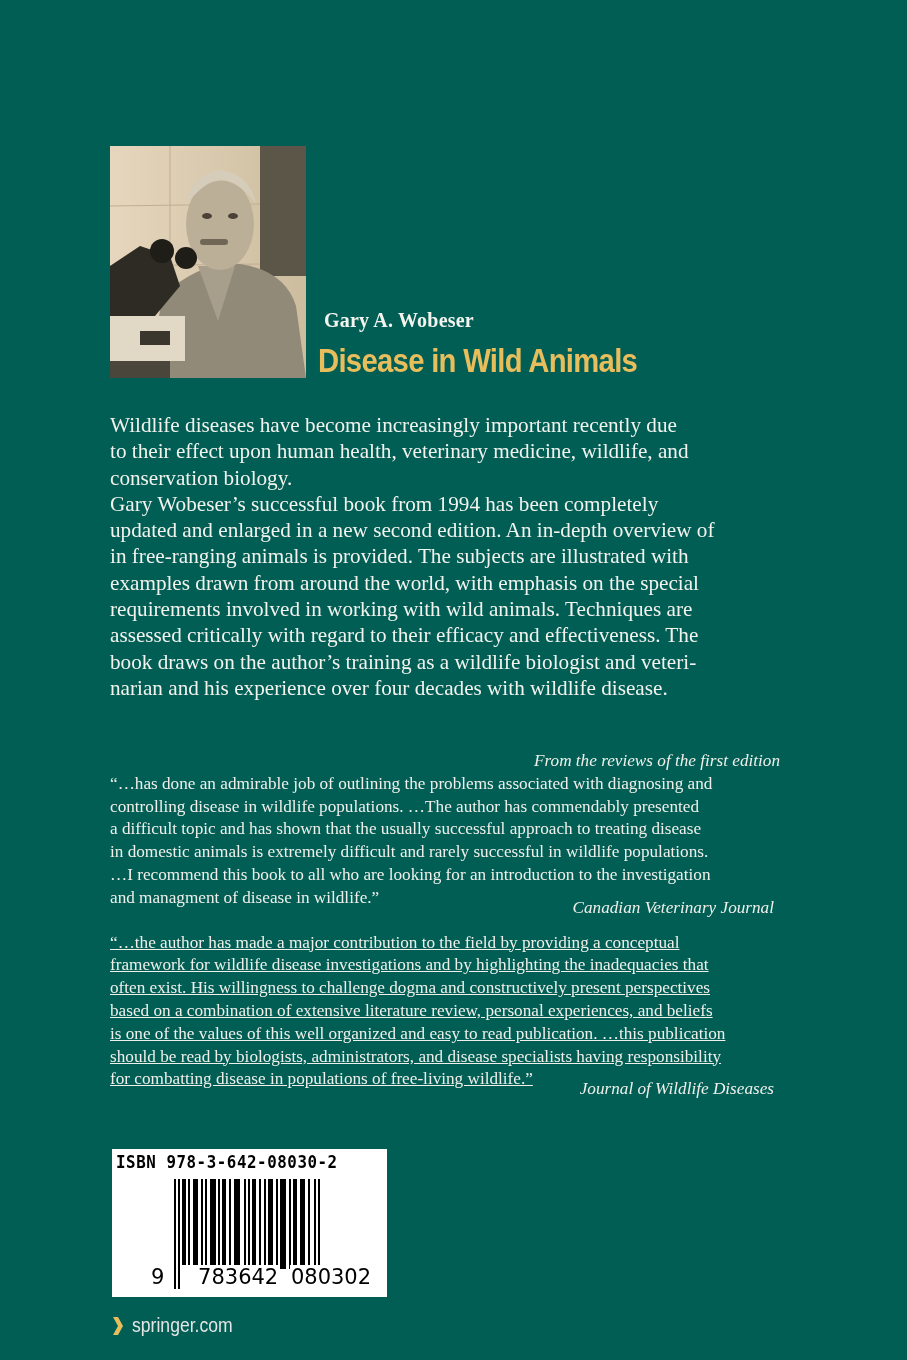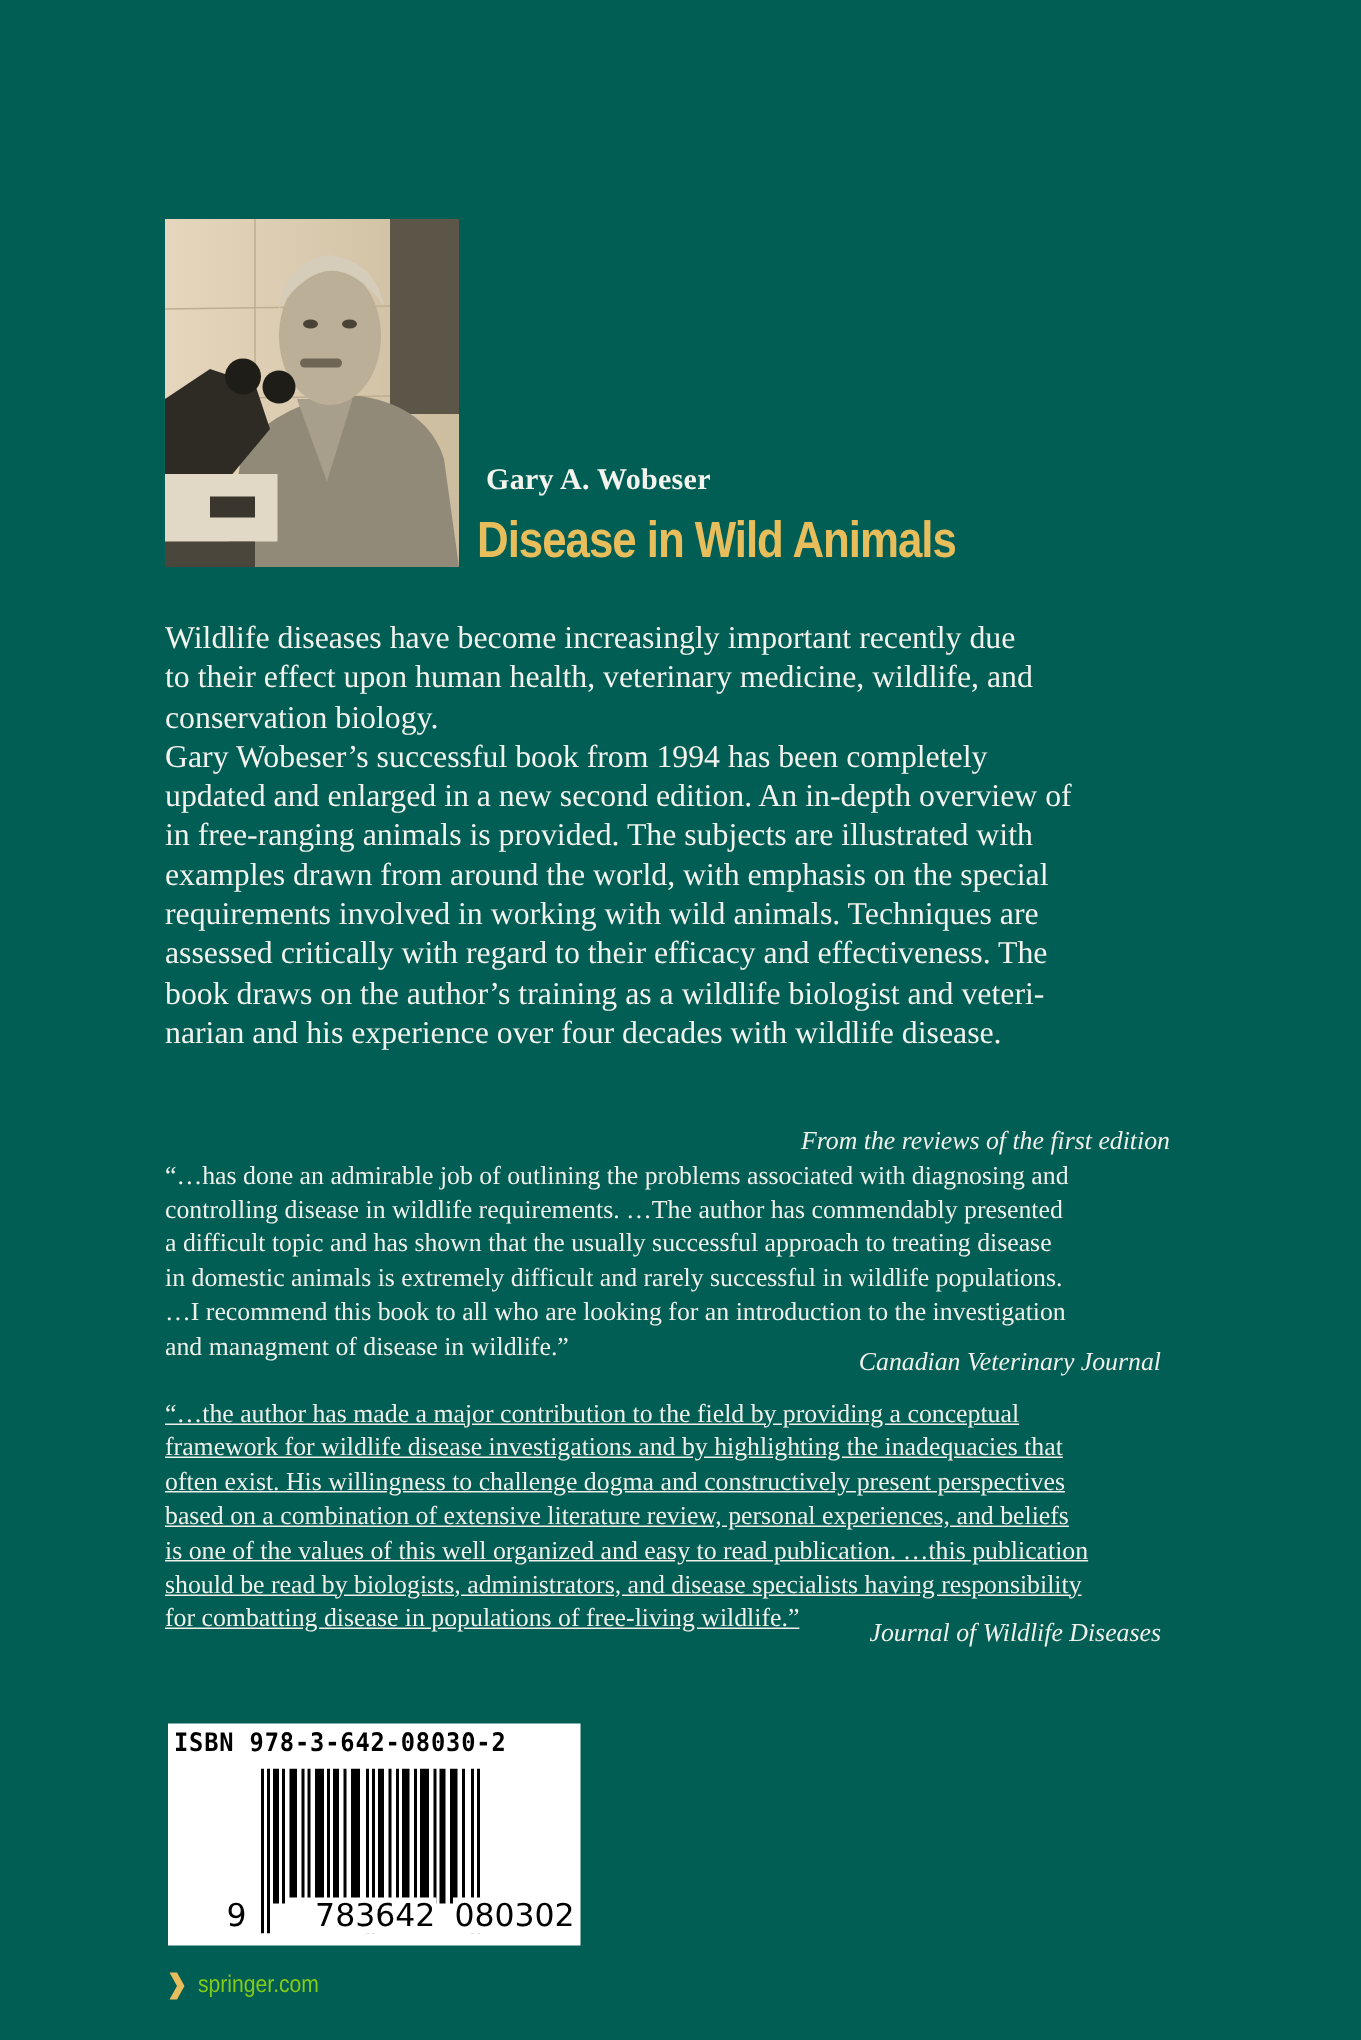--- a/index.html
+++ b/index.html
@@ -54,21 +54,21 @@
   .bars { position: absolute; left: 62px; top: 30px; width: 150px; height: 110px; }
   .barcode-digits {
     position: absolute; left: 38px; top: 116px;
     font-family: "DejaVu Sans", "Liberation Sans", sans-serif;
     font-size: 21px; white-space: nowrap; background: transparent;
   }
   .barcode-digits span { background: #fff; padding: 0 1px; }
   .springer {
     position: absolute; left: 112px; top: 1314px;
     font-family: "Liberation Sans", "DejaVu Sans", sans-serif;
-    font-size: 16px; color: #84cc16; display: flex; align-items: center; gap: 8px;
+    font-size: 20px; color: #e5e5e5; display: flex; align-items: center; gap: 8px;
   }
   .springer .sub { transform: scaleX(0.88); transform-origin: left center; display: inline-block; }
 </style>
 </head>
 <body>
 
 <div class="photo">
   <svg width="196" height="232" viewBox="0 0 196 232">
     <defs>
       <linearGradient id="wall" x1="0" y1="0" x2="1" y2="0">
@@ -115,21 +115,21 @@
     <span class="line">assessed critically with regard to their efficacy and effectiveness. The</span>
     <span class="line">book draws on the author’s training as a wildlife biologist and veteri-</span>
     <span class="line">narian and his experience over four decades with wildlife disease.</span>
   </p>
 </div>
 
 <div class="reviews">
   <span class="line heading">From the reviews of the first edition</span>
   <div class="review">
     <span class="line">“…has done an admirable job of outlining the problems associated with diagnosing and</span>
-    <span class="line">controlling disease in wildlife requirements. …The author has commendably presented</span>
+    <span class="line">controlling disease in wildlife populations. …The author has commendably presented</span>
     <span class="line">a difficult topic and has shown that the usually successful approach to treating disease</span>
     <span class="line">in domestic animals is extremely difficult and rarely successful in wildlife populations.</span>
     <span class="line">…I recommend this book to all who are looking for an introduction to the investigation</span>
     <span class="line">and managment of disease in wildlife.”</span>
     <span class="source" style="bottom:-10px;">Canadian Veterinary Journal</span>
   </div>
   <div class="review" style="margin-top:22px;text-decoration:underline;">
     <span class="line">“…the author has made a major contribution to the field by providing a conceptual</span>
     <span class="line">framework for wildlife disease investigations and by highlighting the inadequacies that</span>
     <span class="line">often exist. His willingness to challenge dogma and constructively present perspectives</span>
@@ -168,21 +168,21 @@
       <rect x="115" y="0" width="2" height="90"></rect>
         <rect x="119" y="0" width="4" height="90"></rect>
       <rect x="126" y="0" width="5" height="90"></rect>
         <rect x="134" y="0" width="2" height="90"></rect>
       <rect x="140" y="0" width="2" height="110"></rect>
         <rect x="144" y="0" width="2" height="110"></rect>
     </g>
   </svg>
   <div class="barcode-digits">
     <span>9</span>
-    <span style="margin-left:20px;padding-left:18px;">783642</span>
+    <span style="margin-left:8px;padding-left:18px;">783642</span>
     <span style="margin-left:4px;">080302</span>
   </div>
 </div>
 
 <div class="springer">
   <svg width="12" height="20" viewBox="0 0 12 20">
     <path d="M1 1 L6 1 L11 10 L6 19 L1 19 L6 10 Z" fill="#e8bd5c"></path>
   </svg>
   <span class="sub">springer.com</span>
 </div>

